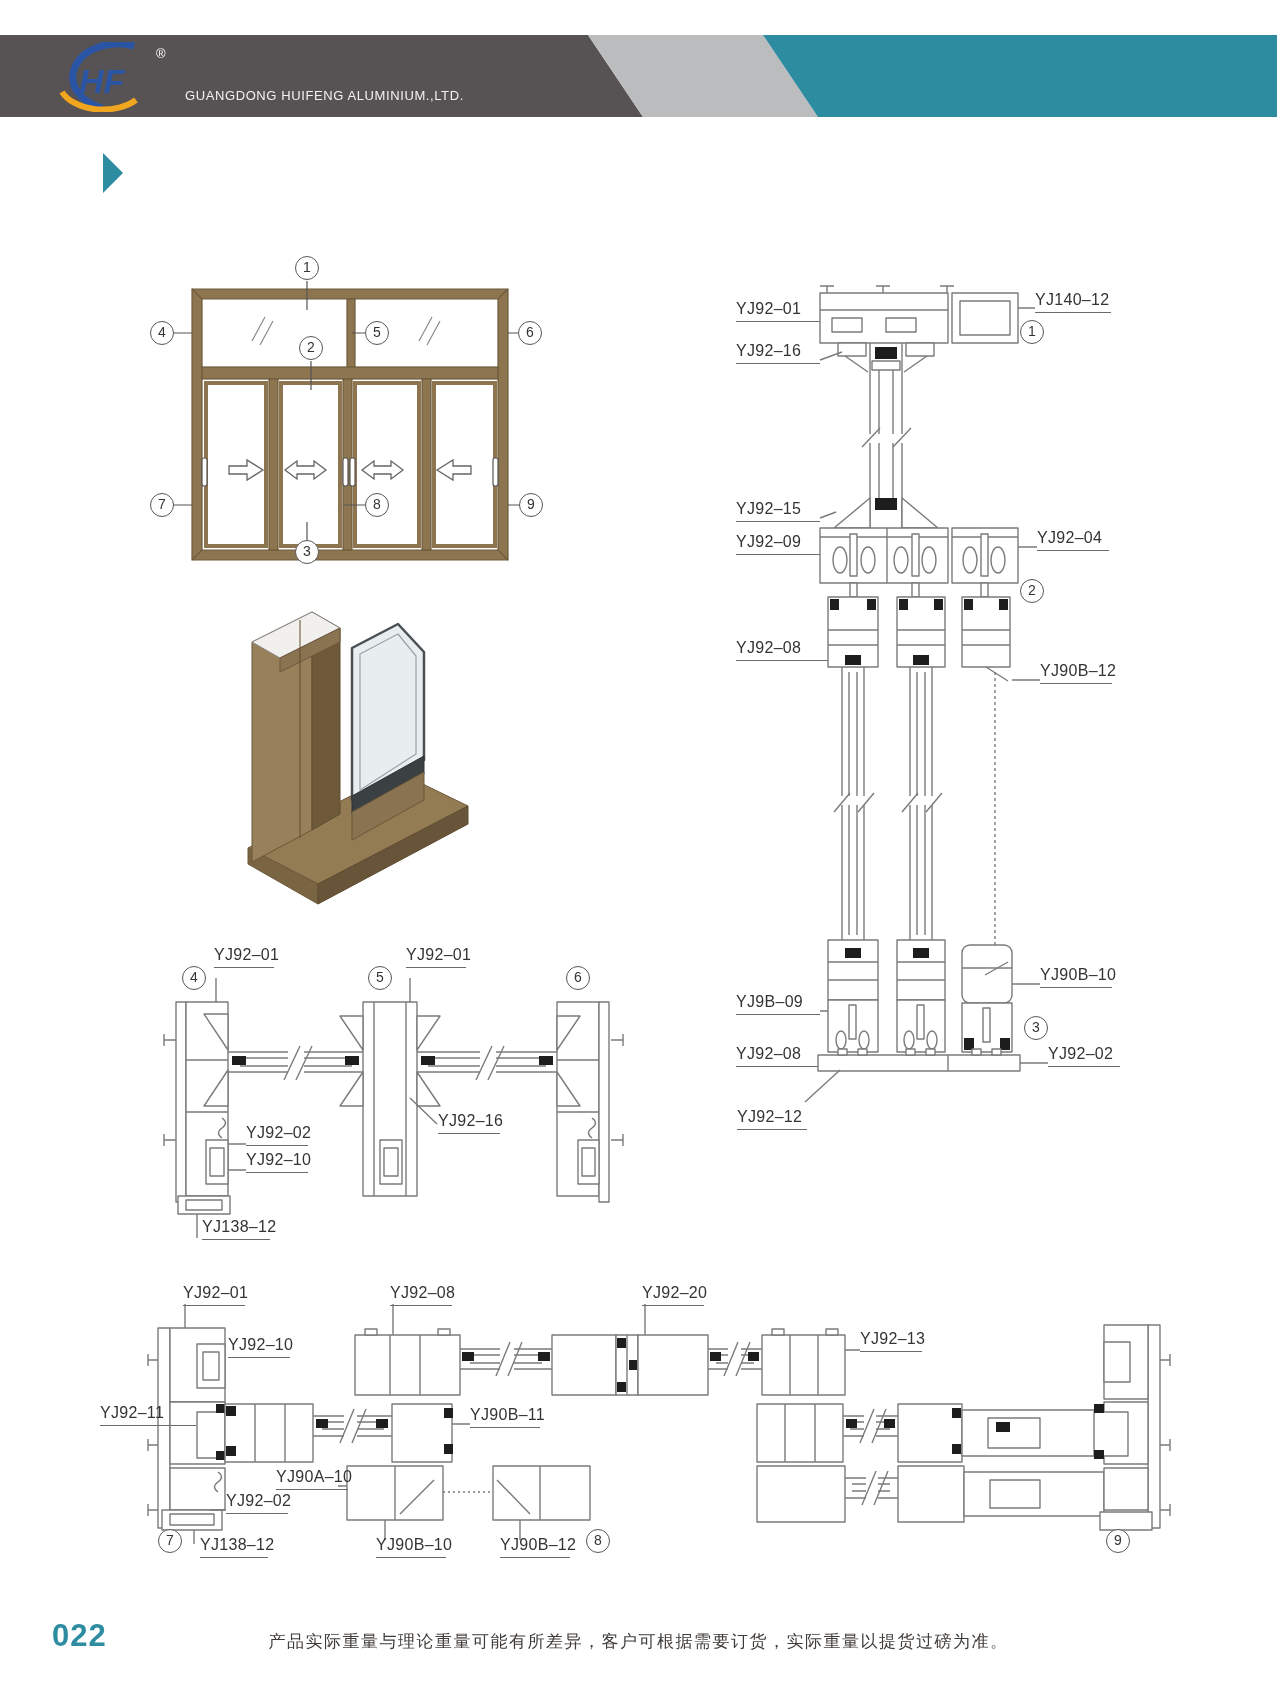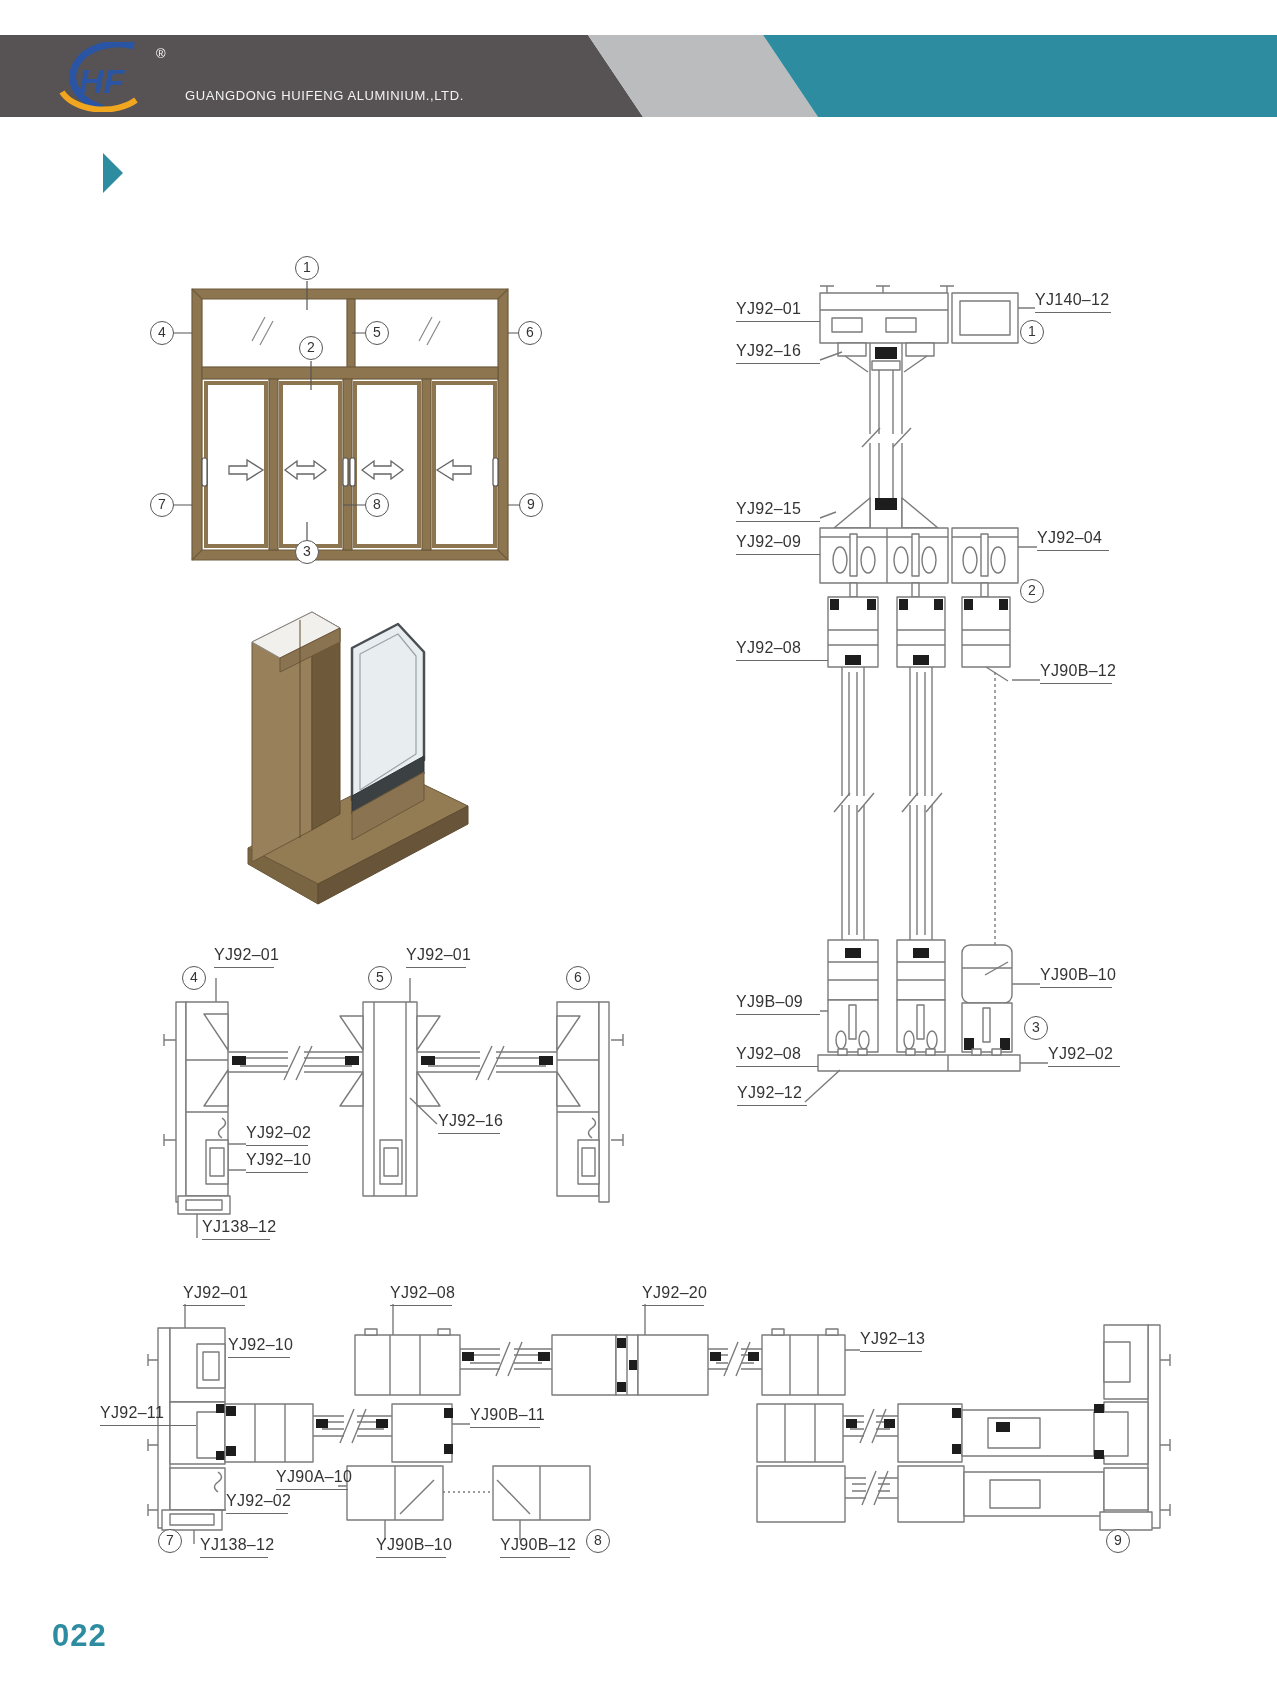--- a/index.html
+++ b/index.html
@@ -331,21 +331,21 @@
   <div class="plabel" style="left:736px;top:342px;width:84px">YJ92–16</div>
   <div class="plabel" style="left:736px;top:500px;width:84px">YJ92–15</div>
   <div class="plabel" style="left:736px;top:533px;width:84px">YJ92–09</div>
   <div class="plabel" style="left:1037px;top:529px;width:72px">YJ92–04</div>
   <div class="plabel" style="left:736px;top:639px;width:92px">YJ92–08</div>
   <div class="plabel" style="left:1040px;top:662px;width:72px">YJ90B–12</div>
   <div class="plabel" style="left:1040px;top:966px;width:72px">YJ90B–10</div>
   <div class="plabel" style="left:736px;top:993px;width:84px">YJ9B–09</div>
   <div class="plabel" style="left:736px;top:1045px;width:82px">YJ92–08</div>
   <div class="plabel" style="left:1048px;top:1045px;width:72px">YJ92–02</div>
-  <div class="plabel" style="left:737px;top:1084px;width:70px">YJ92–12</div>
+  <div class="plabel" style="left:737px;top:1108px;width:70px">YJ92–12</div>
 
   <div class="plabel" style="left:214px;top:946px;width:60px">YJ92–01</div>
   <div class="plabel" style="left:406px;top:946px;width:60px">YJ92–01</div>
   <div class="plabel" style="left:438px;top:1112px;width:62px">YJ92–16</div>
   <div class="plabel" style="left:246px;top:1124px;width:62px">YJ92–02</div>
   <div class="plabel" style="left:246px;top:1151px;width:62px">YJ92–10</div>
   <div class="plabel" style="left:202px;top:1218px;width:68px">YJ138–12</div>
 
   <div class="plabel" style="left:183px;top:1284px;width:62px">YJ92–01</div>
   <div class="plabel" style="left:228px;top:1336px;width:62px">YJ92–10</div>
@@ -378,14 +378,15 @@
   <div class="co" style="left:566px;top:966px">6</div>
   <div class="co" style="left:158px;top:1529px">7</div>
   <div class="co" style="left:586px;top:1529px">8</div>
   <div class="co" style="left:1106px;top:1529px">9</div>
 
   <div class="page-num">022</div>
   <div class="brand">
     <div class="b1">HUI FENG</div>
     <div class="b2">ALUMINIUM</div>
   </div>
+  <div class="disclaimer">产品实际重量与理论重量可能有所差异，客户可根据需要订货，实际重量以提货过磅为准。</div>
 
 </div>
 
 </body></html>

